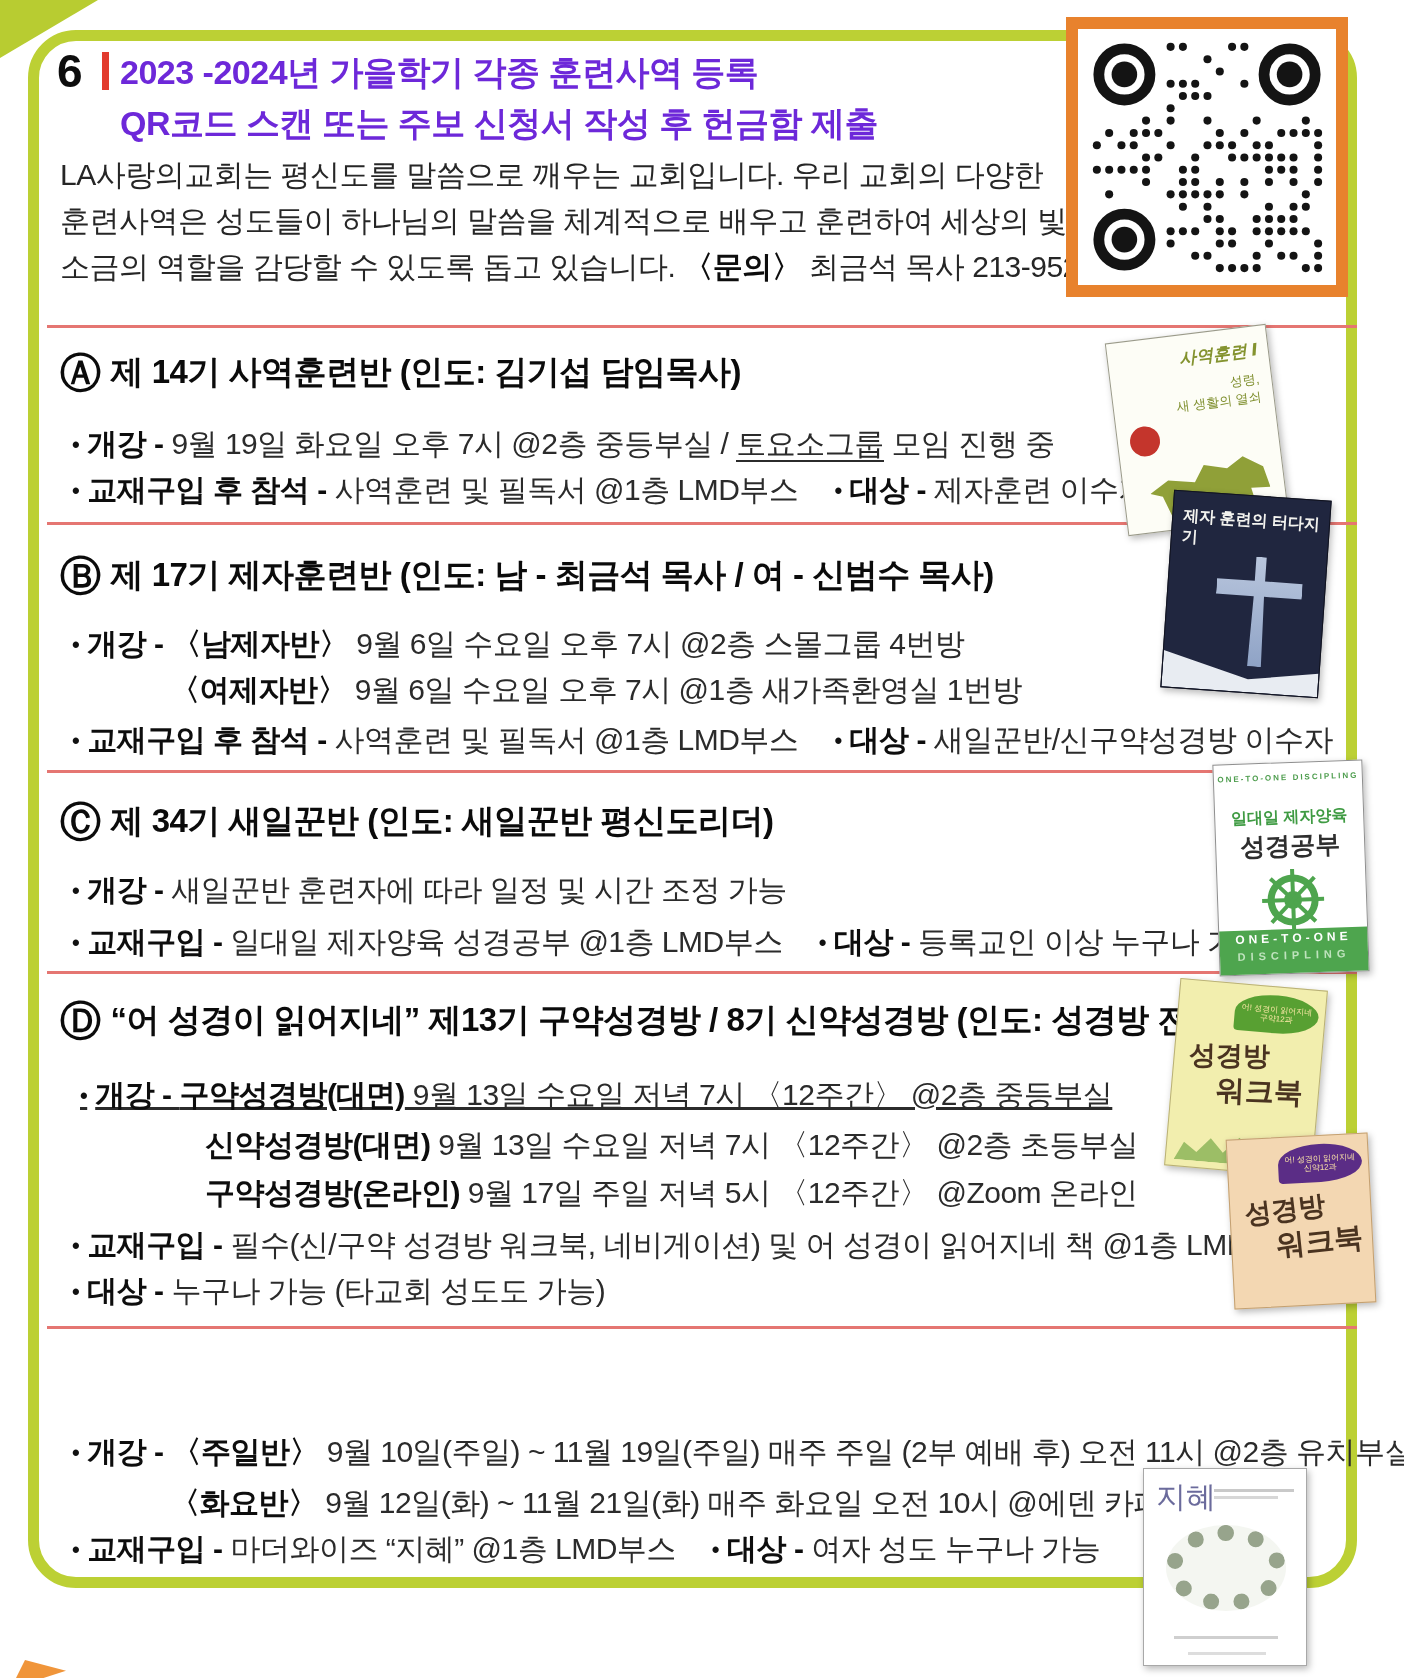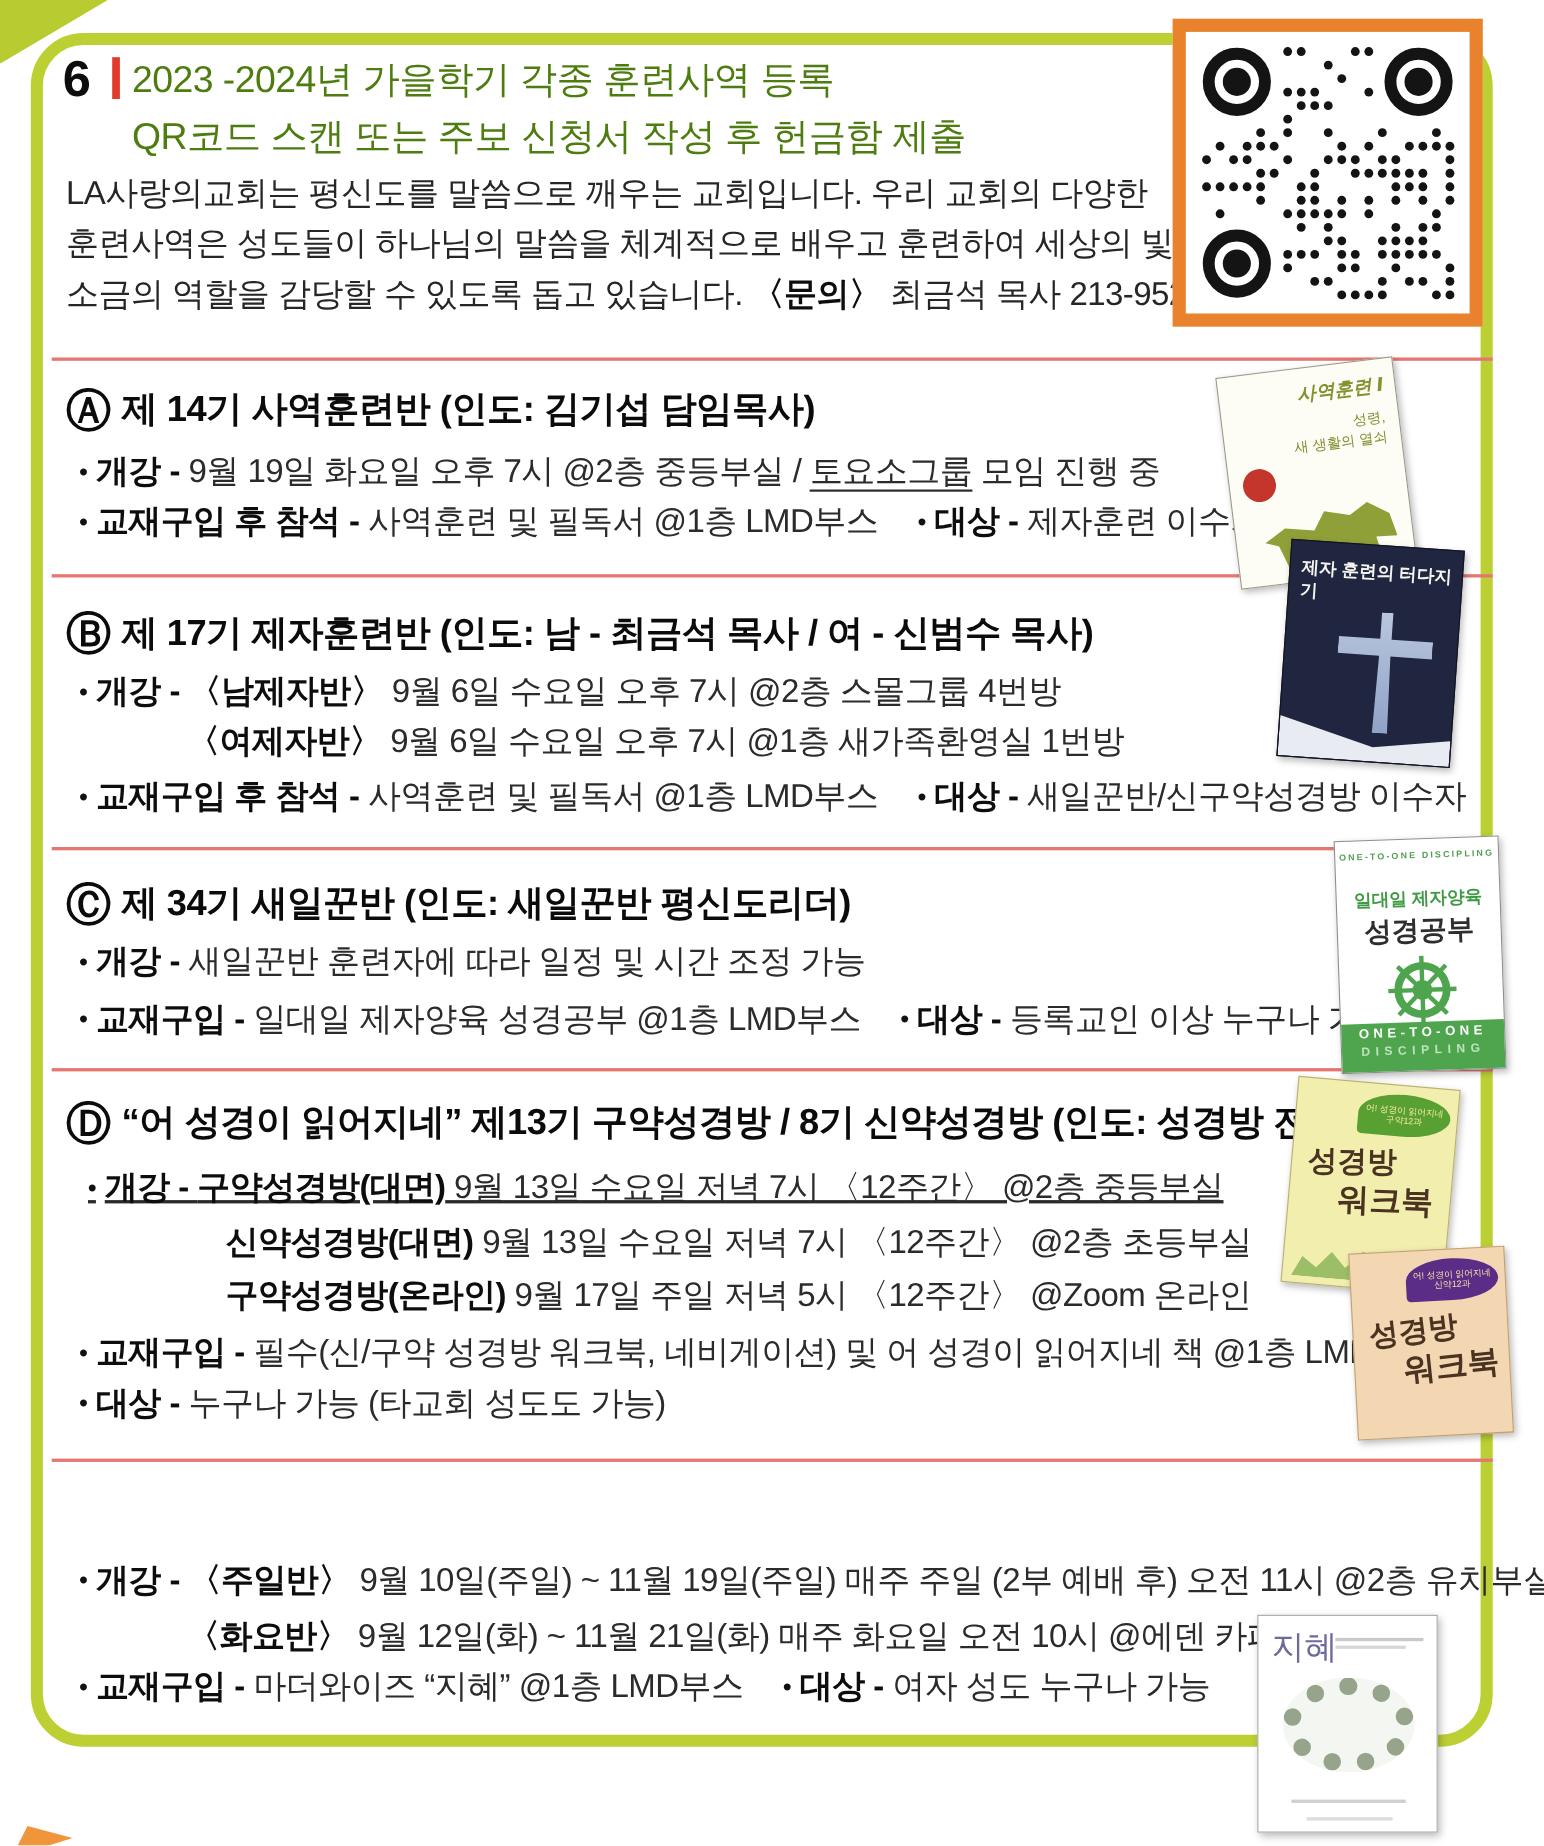--- a/index.html
+++ b/index.html
@@ -11,36 +11,36 @@
   .corner-wedge{position:absolute;left:0;top:0;width:98px;height:58px;background:#b8cc31;
         clip-path:polygon(0 0,100% 0,0 100%);z-index:0;}
   .green-frame{position:absolute;left:28px;top:30px;width:1329px;height:1558px;
         border:11px solid #bcd034;border-radius:48px;box-sizing:border-box;z-index:1;}
   .bottom-arrow{position:absolute;left:16px;top:1660px;width:50px;height:18px;background:#f0953a;
         clip-path:polygon(0 100%,18% 0,100% 60%,55% 100%);z-index:6;}
 
   
   .page-num{left:57px;top:44px;font-size:46px;font-weight:bold;color:#0d0d0d;z-index:3;}
   .red-bar{position:absolute;left:102px;top:52px;width:7px;height:38px;background:#e23b2e;z-index:3;}
-  .title-line{left:120px;font-size:34px;font-weight:normal;color:#4d7c0f;z-index:3;letter-spacing:-0.5px;}
+  .title-line{left:120px;font-size:34px;font-weight:bold;color:#6d28d9;z-index:3;letter-spacing:-0.5px;}
   .intro-line{left:60px;font-size:30px;color:#262626;z-index:3;letter-spacing:-0.5px;}
   .intro-line b{color:#0d0d0d;}
 
   
   .qr-box{position:absolute;left:1066px;top:17px;width:282px;height:280px;background:#ffffff;
         border:12px solid #e8822d;box-sizing:border-box;z-index:5;}
   .qr-box svg{position:absolute;left:10px;top:10px;}
 
   
   .divider{position:absolute;left:47px;width:1310px;height:3px;background:#e57672;z-index:2;}
 
   
   .sec-heading{font-size:33px;font-weight:bold;color:#0b0b0b;z-index:3;letter-spacing:-0.5px;}
   .sec-badge{font-size:41px;font-weight:bold;vertical-align:-4px;margin-right:10px;}
-  .row{font-size:30px;color:#2b2b2b;z-index:3;letter-spacing:-0.5px;}
+  .row{font-size:30px;color:#2b2b2b;z-index:3;letter-spacing:-0.5px;margin-top:16px;}
   .bullet{font-size:22px;font-weight:bold;color:#111;margin-right:8px;vertical-align:2px;}
   .lbl{font-weight:bold;color:#0d0d0d;}
   .sub{font-weight:bold;color:#0d0d0d;}
   .u{border-bottom:2px solid #2b2b2b;}
   .pair2{margin-left:36px;}
 
   
   .book{position:absolute;z-index:4;box-shadow:2px 3px 7px rgba(0,0,0,.28);box-sizing:border-box;}
   .book-a{left:1116px;top:333px;width:162px;height:194px;background:#fdfdf6;border:1px solid #9a9a8a;
         transform:rotate(-7deg);}

